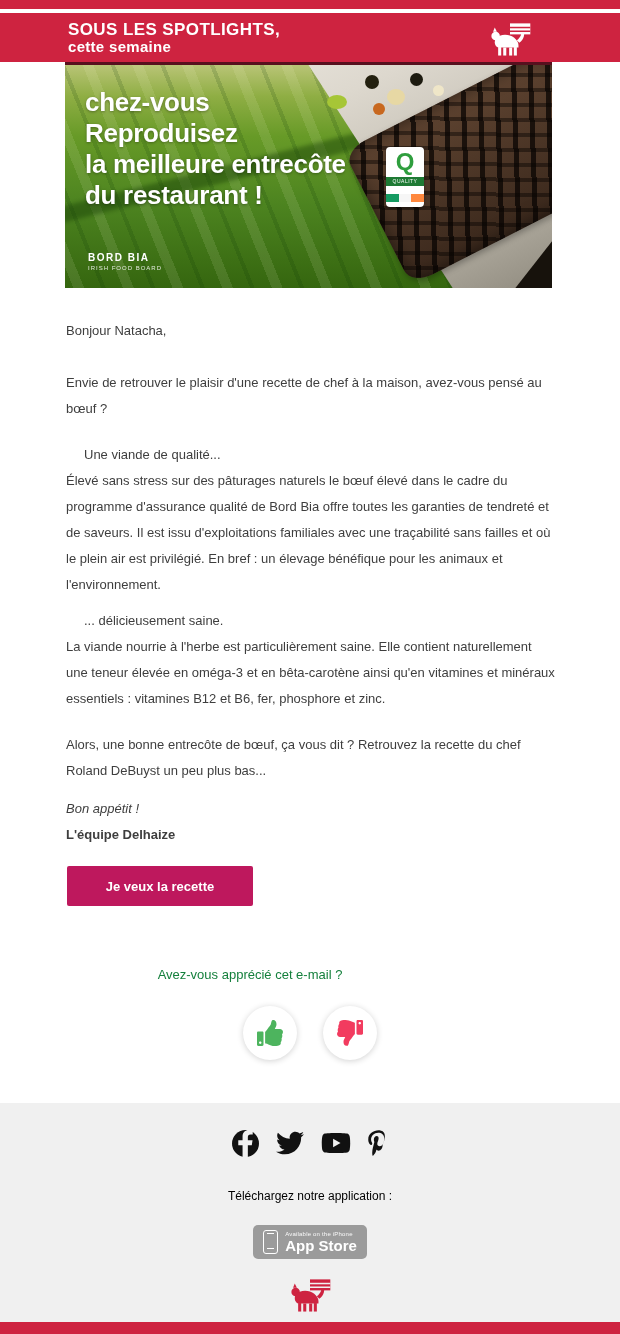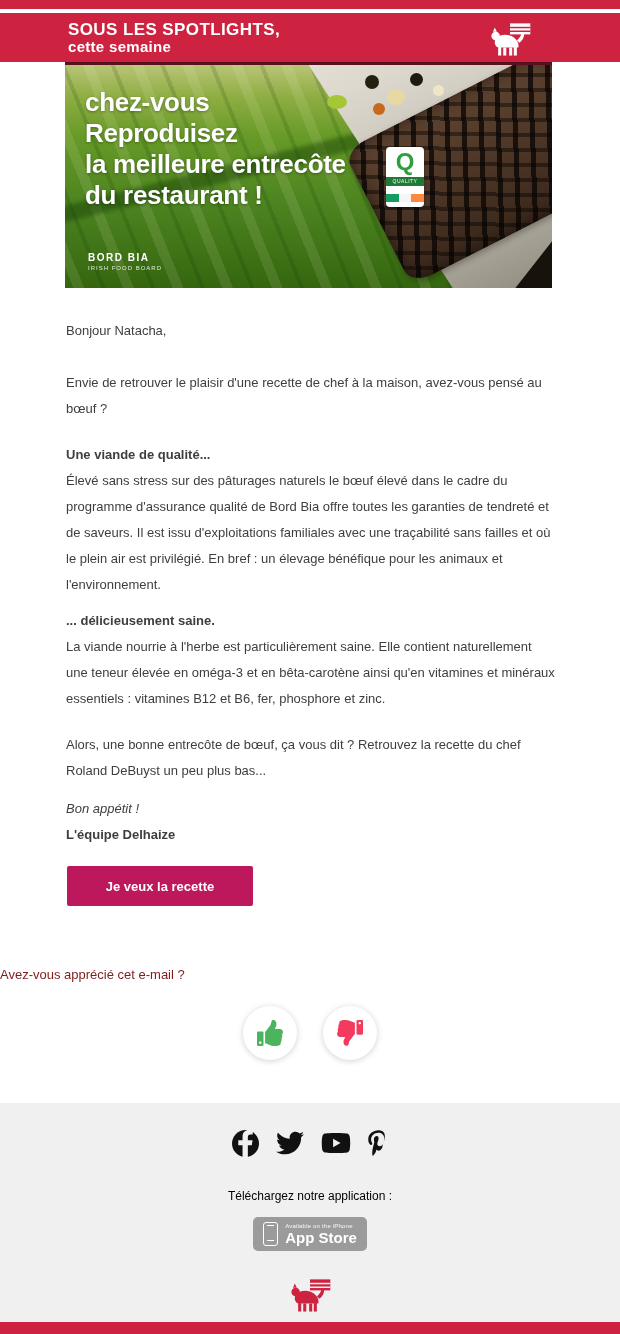--- a/index.html
+++ b/index.html
@@ -52,51 +52,51 @@
   .qbadge .qband{background:#1e7a34;color:#ffffff;font-size:5px;letter-spacing:.5px;line-height:9px;height:9px;}
   .qbadge .qflag{display:flex;height:8px;margin-top:8px;}
   .qbadge .qflag i{flex:1;}
   .qbadge .qflag .g{background:#169b62;} .qbadge .qflag .w{background:#f6f6f6;} .qbadge .qflag .o{background:#ff883e;}
 
   
   .copy{position:absolute;left:66px;width:490px;margin:0;color:#3e3e3e;
         font-size:13px;line-height:26px;}
   .greeting{top:318px;}
   .intro{top:370px;}
-  .h-sec{position:absolute;left:66px;width:490px;color:#3e3e3e;font-size:13px;font-weight:bold;line-height:26px;}
+  .h-sec{position:absolute;left:84px;width:490px;color:#3e3e3e;font-size:13px;font-weight:normal;line-height:26px;}
   .h1sec{top:442px;}
   .sec1{top:468px;}
   .h2sec{top:608px;}
   .sec2{top:634px;}
   .closing{top:732px;}
   .signoff-i{top:796px;font-style:italic;}
   .signoff-b{top:822px;font-weight:bold;}
 
   .cta{position:absolute;left:67px;top:866px;width:186px;height:40px;background:#be185d;border:none;
        color:#ffffff;font-family:"Liberation Sans",sans-serif;font-size:13px;font-weight:bold;
        border-radius:2px;cursor:pointer;}
 
   
-  .fb-question{position:absolute;left:0;top:967px;width:500px;text-align:left;
-       color:#7f1d1d;font-size:13px;}
+  .fb-question{position:absolute;left:0;top:967px;width:500px;text-align:center;
+       color:#15803d;font-size:13px;}
   .fb-row{position:absolute;left:0;top:1006px;width:620px;display:flex;justify-content:center;gap:26px;}
   .fb-circle{width:54px;height:54px;border-radius:50%;background:#ffffff;
        box-shadow:0 1px 6px rgba(0,0,0,.18);display:flex;align-items:center;justify-content:center;cursor:pointer;}
   .thumb-up{width:26px;height:26px;fill:#4DB45E;}
   .thumb-down{width:26px;height:26px;fill:#F23B5F;transform:rotate(180deg);}
 
   
   .footer{position:absolute;left:0;top:1103px;width:620px;height:219px;background:#F0F0F0;}
   .social-row{position:absolute;left:0;top:26px;width:620px;display:flex;justify-content:center;
        align-items:center;gap:17px;}
   .social-row svg{fill:#111111;cursor:pointer;}
   .app-prompt{position:absolute;left:0;top:86px;width:620px;text-align:center;color:#000000;font-size:12px;}
   .badge-row{position:absolute;left:0;top:114px;width:620px;display:flex;justify-content:center;gap:8px;}
   .store-badge{height:34px;background:#9b9b9b;border-radius:5px;display:flex;align-items:center;
-       padding:0 10px;color:#ffffff;cursor:pointer;box-sizing:border-box;}
+       padding:0 10px;color:#ffffff;cursor:pointer;box-sizing:border-box;margin-top:8px;}
   .store-badge .txt{display:flex;flex-direction:column;justify-content:center;margin-left:7px;}
   .store-badge .small{font-size:6px;letter-spacing:.2px;line-height:7px;opacity:.95;}
   .store-badge .big{font-size:15px;font-weight:bold;line-height:16px;}
   .gp .big{font-weight:normal;opacity:.92;}
   .phone-ic{width:13px;height:22px;border:1.5px solid #ffffff;border-radius:3px;position:relative;}
   .phone-ic::after{content:"";position:absolute;left:3px;right:3px;top:2px;bottom:4px;background:#9b9b9b;
        border-top:1px solid #fff;border-bottom:1px solid #fff;}
   .footer-lion{position:absolute;left:288px;top:176px;width:44px;height:38px;color:#CE2340;}
   .footer-lion .flagline{fill:#F0F0F0;}
   .bottombar{position:absolute;left:0;top:1322px;width:620px;height:12px;background:#CE2340;}

